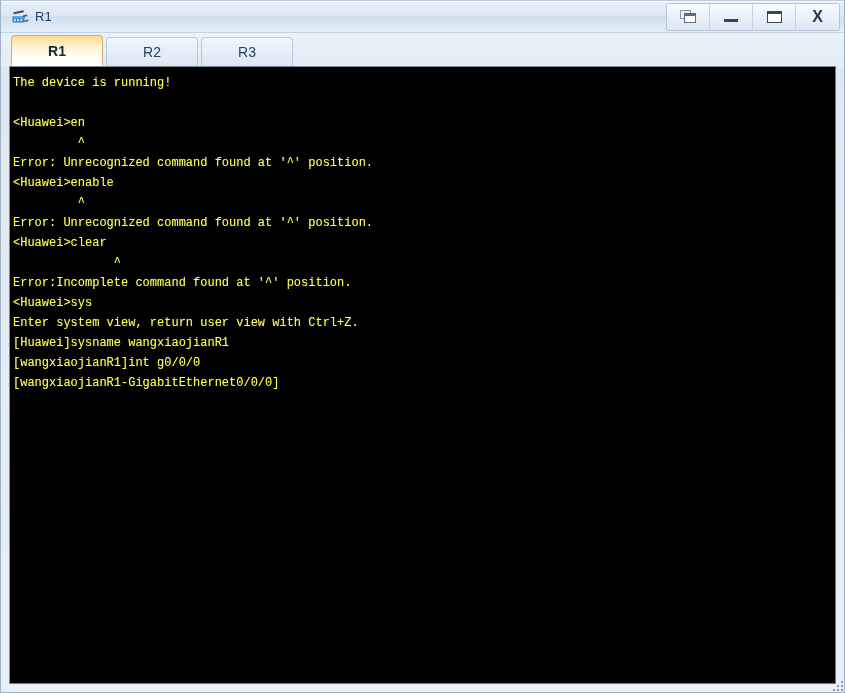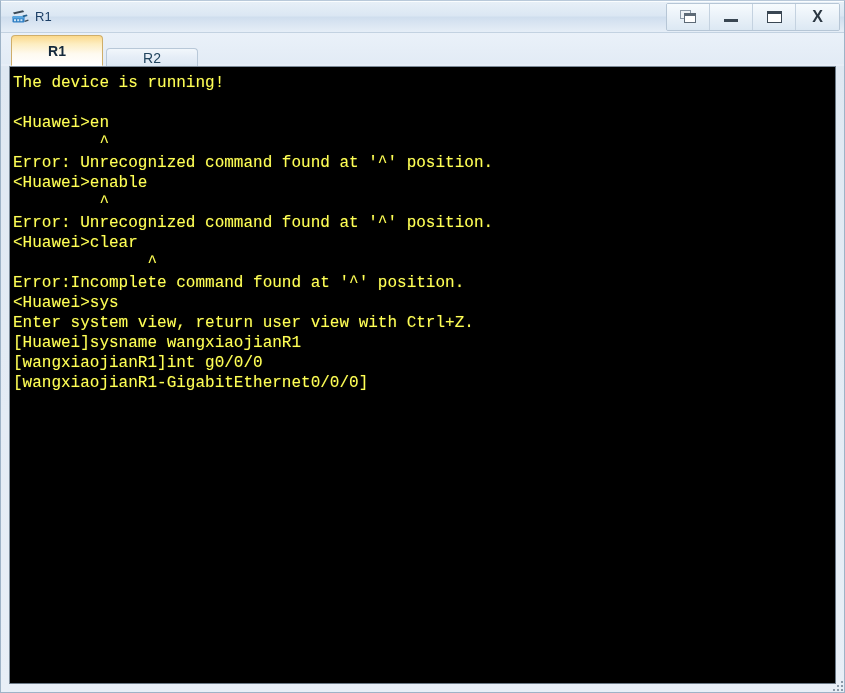--- a/index.html
+++ b/index.html
@@ -127,21 +127,21 @@
   }
   #tab-bar::after {
     content: "";
     position: absolute;
     left: 0; right: 0; bottom: 0;
     height: 2px;
     background: #e7eef7;
   }
 
   .tab {
-    height: 18px;
+    height: 29px;
     min-width: 92px;
     margin-right: 3px;
     padding: 0 14px;
     display: flex;
     align-items: center;
     justify-content: center;
     font-size: 14px;
     color: #22455f;
     border: 1px solid #b8c8d8;
     border-bottom: none;
@@ -175,21 +175,21 @@
     border-right-color: #6d7b88;
     border-bottom-color: #6d7b88;
     overflow: hidden;
     padding: 6px 0 0 3px;
     position: relative;
   }
   #terminal-output {
     margin: 0;
     color: #ffff55;
     font-family: "Liberation Mono", "DejaVu Sans Mono", monospace;
-    font-size: 16px;
+    font-size: 12px;
     line-height: 20px;
     white-space: pre;
     letter-spacing: 0px;
     text-shadow: 0 0 1px rgba(255,255,90,0.35);
   }
 
   #resize-grip {
     position: absolute;
     right: 1px; bottom: 1px;
     width: 13px; height: 13px;
@@ -240,20 +240,23 @@
       </div>
     </div>
   </div>
 
   <div id="tab-bar">
     <div class="tab active">
       <span>R1</span>
     </div>
     <div class="tab">
       <span>R2</span>
+    </div>
+    <div class="tab">
+      <span>R3</span>
     </div>
   </div>
 
   <div id="terminal-wrap">
     <div id="terminal" style="background: rgb(0, 0, 0);">
       <pre id="terminal-output" style="color: rgb(255, 255, 85);">The device is running!
 
 &lt;Huawei&gt;en
          ^
 Error: Unrecognized command found at '^' position.

